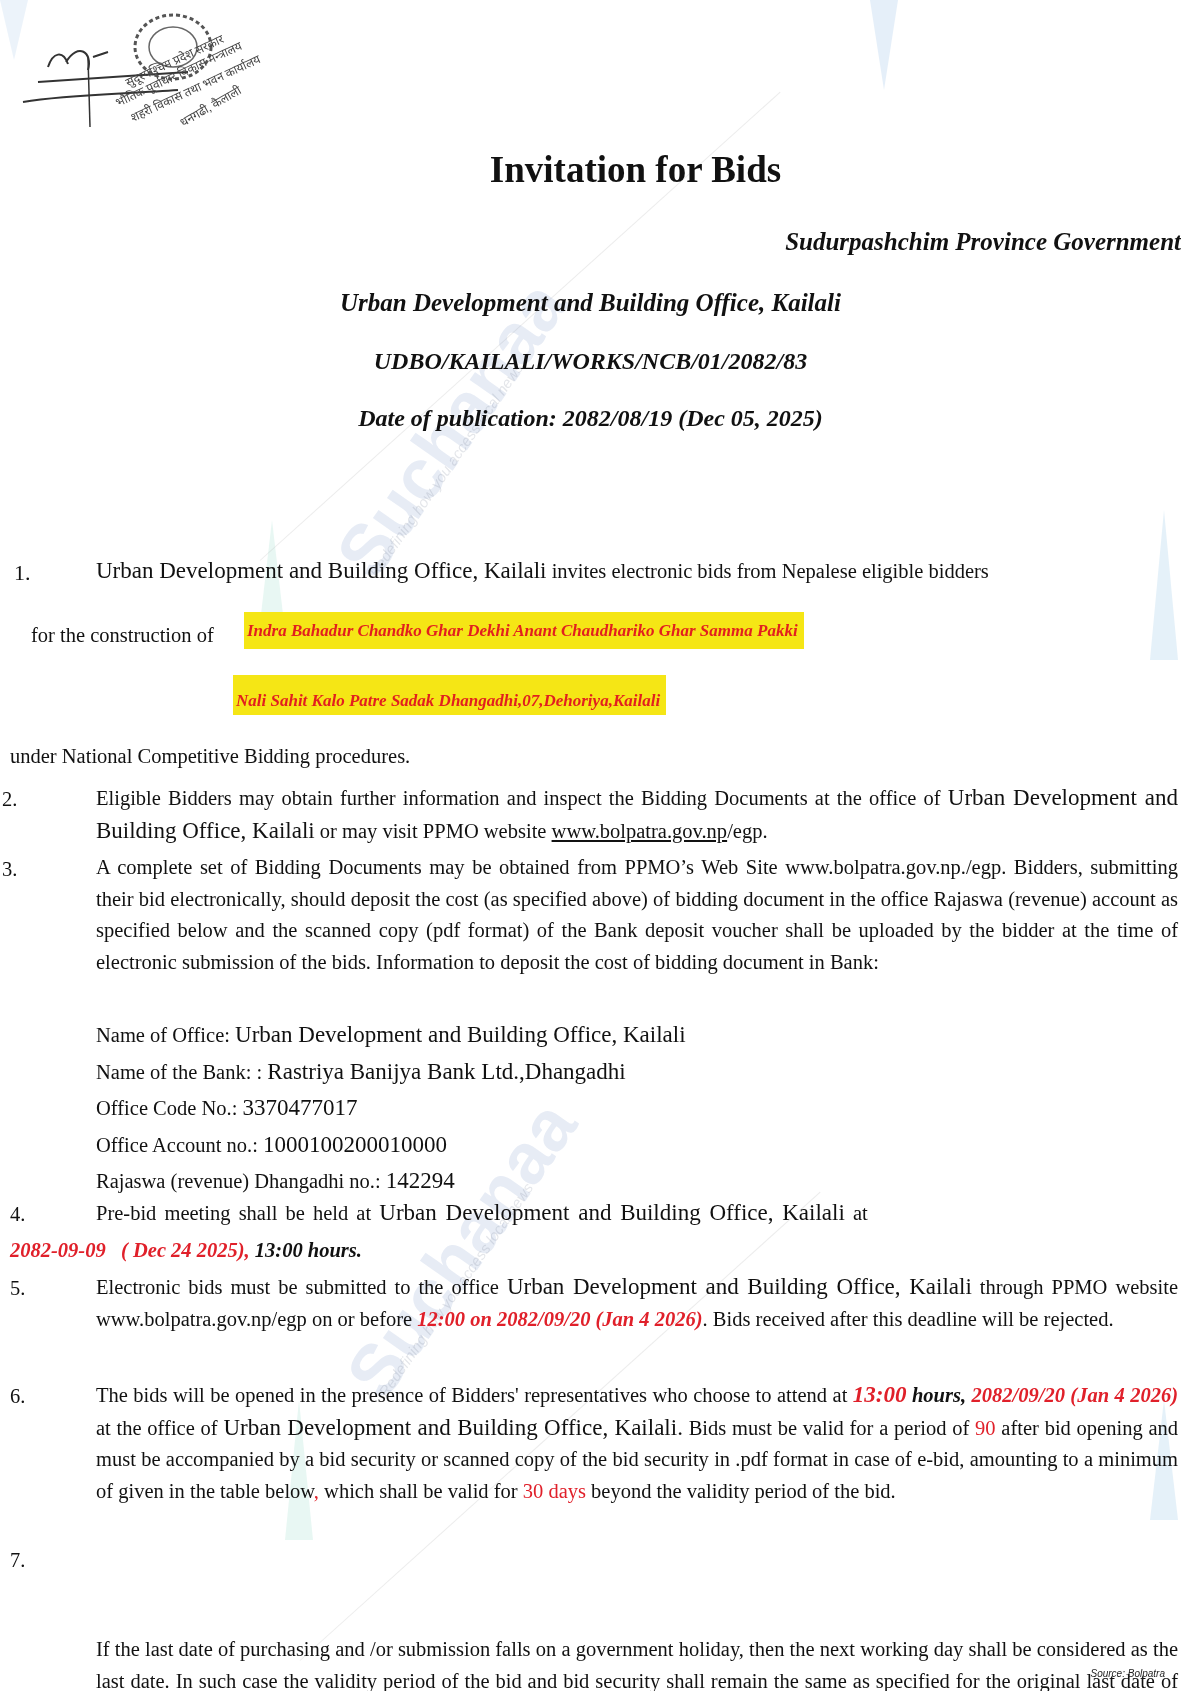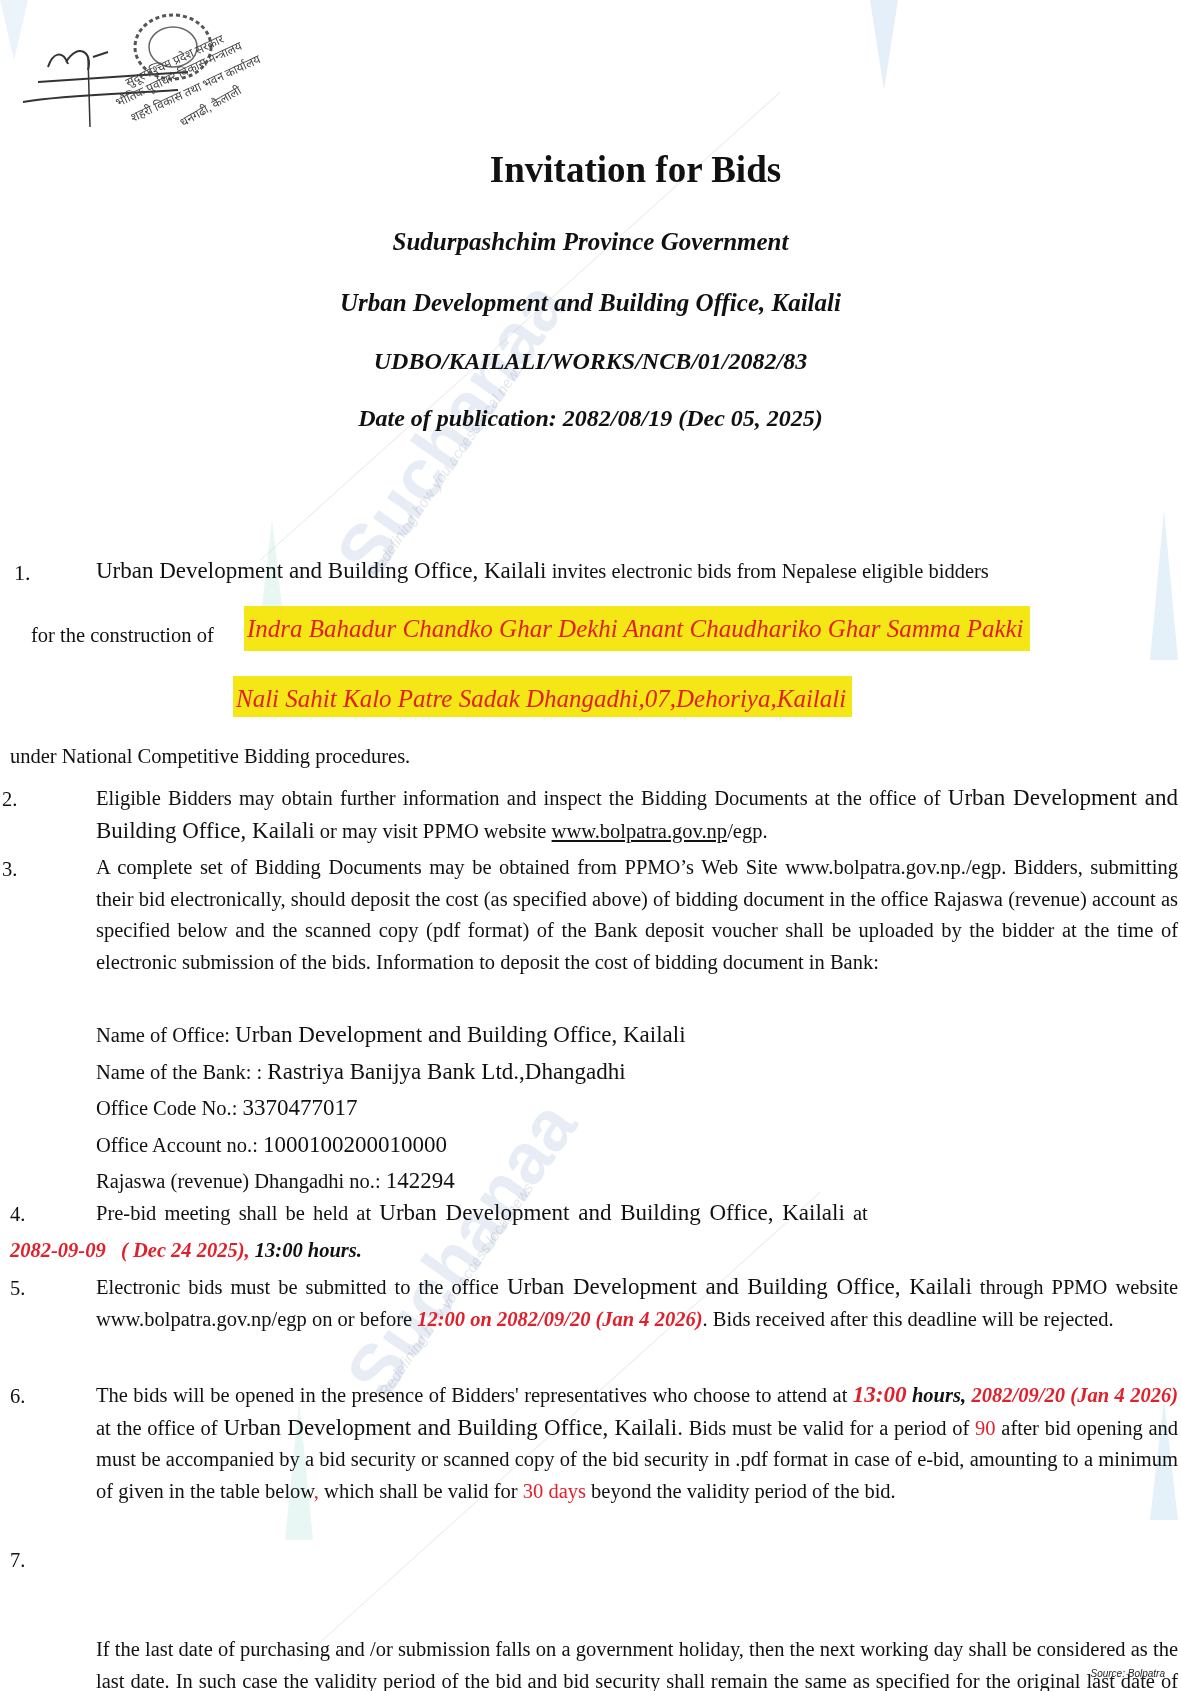--- a/index.html
+++ b/index.html
@@ -24,21 +24,21 @@
   
   .blk { position: absolute; font-size: 20.5px; line-height: 31.5px; }
   .num { position: absolute; font-size: 20.5px; }
   .big { font-size: 23px; }
   .just { text-align: justify; text-align-last: left; }
   .red { color: #e0202a; }
   .redbi { color: #e0202a; font-weight: bold; font-style: italic; }
   .bi { font-weight: bold; font-style: italic; }
   .u { text-decoration: underline; }
 
-  .hl { background: #f5e615; color: #e21f1f; font-weight: normal; font-style: italic; font-size: 25px; padding: 6px 4px; }
+  .hl { background: #f5e615; color: #e21f1f; font-weight: bold; font-style: italic; font-size: 17px; padding: 6px 4px; }
 
   .source { position: absolute; right: 16px; top: 1668px; font-family: Liberation Sans, sans-serif; font-style: italic; font-size: 10px; color: #222; }
 </style>
 </head>
 <body>
 
 <div class="wm" style="left:0;top:0;">
   <div class="wm-arrow" style="border-top:60px solid rgba(150,190,230,0.18);"></div>
 </div>
 <div class="wm" style="left:870px;top:0;">
@@ -72,37 +72,37 @@
     <ellipse cx="165" cy="45" rx="38" ry="32" stroke="#555" stroke-width="3" fill="none" stroke-dasharray="4 3"></ellipse>
     <ellipse cx="165" cy="45" rx="24" ry="20" stroke="#666" stroke-width="1.5" fill="none"></ellipse>
     <text x="120" y="85" font-size="12" fill="#444" transform="rotate(-25 120 85)">सुदूरपश्चिम प्रदेश सरकार</text>
     <text x="110" y="105" font-size="12" fill="#444" transform="rotate(-25 110 105)">भौतिक पूर्वाधार विकास मन्त्रालय</text>
     <text x="125" y="120" font-size="12" fill="#444" transform="rotate(-25 125 120)">शहरी विकास तथा भवन कार्यालय</text>
     <text x="175" y="125" font-size="12" fill="#444" transform="rotate(-30 175 125)">धनगढी, कैलाली</text>
   </svg>
 </div>
 
 <div class="title">Invitation for Bids</div>
-<div class="subhead" style="top:228px;">Sudurpashchim Province Government</div>
+<div class="subhead" style="top:228px;text-align:right;">Sudurpashchim Province Government</div>
 <div class="subhead" style="top:289px;">Urban Development and Building Office, Kailali</div>
 <div class="subhead" style="top:348px;font-size:24px;">UDBO/KAILALI/WORKS/NCB/01/2082/83</div>
 <div class="subhead" style="top:405px;font-size:24px;">Date of publication: 2082/08/19 (Dec 05, 2025)</div>
 
 <div class="num" style="left:14px;top:560px;font-size:22px;">1.</div>
 <div class="blk" style="left:96px;top:555px;width:1080px;">
   <span class="big">Urban Development and Building Office, Kailali</span><span> invites electronic bids from Nepalese eligible bidders</span>
 </div>
 <div class="blk" style="left:31px;top:620px;">
   <span>for the construction of </span>
 </div>
 <div class="blk" style="left:244px;top:609px;line-height:40px;">
   <span class="hl" style="padding:9px 6px 9px 3px;">Indra Bahadur Chandko Ghar Dekhi Anant Chaudhariko Ghar Samma Pakki</span>
 </div>
 <div class="blk" style="left:233px;top:679px;line-height:40px;">
-  <span class="hl" style="padding:9px 6px 5px 3px;">Nali Sahit Kalo Patre Sadak Dhangadhi,07,Dehoriya,Kailali</span>
+  <span class="hl" style="padding:16px 6px 5px 3px;">Nali Sahit Kalo Patre Sadak Dhangadhi,07,Dehoriya,Kailali</span>
 </div>
 <div class="blk" style="left:10px;top:741px;">under National Competitive Bidding procedures.</div>
 
 <div class="num" style="left:2px;top:788px;">2.</div>
 <div class="blk just" style="left:96px;top:782px;width:1082px;">
   <span>Eligible Bidders may obtain further information and inspect the Bidding Documents at the office of </span><span class="big">Urban Development and Building Office, Kailali</span><span> or may visit PPMO website </span><span class="u">www.bolpatra.gov.np</span><span>/egp.</span>
 </div>
 
 <div class="num" style="left:2px;top:858px;">3.</div>
 <div class="blk just" style="left:96px;top:852px;width:1082px;">A complete set of Bidding Documents may be obtained from PPMO’s Web Site www.bolpatra.gov.np./egp. Bidders, submitting their bid electronically, should deposit the cost (as specified  above) of bidding document in the office Rajaswa (revenue) account as specified below and the scanned copy (pdf format) of the Bank deposit voucher shall be uploaded by the bidder at the time of electronic submission of the bids. Information to deposit the cost of bidding document in Bank:</div>

